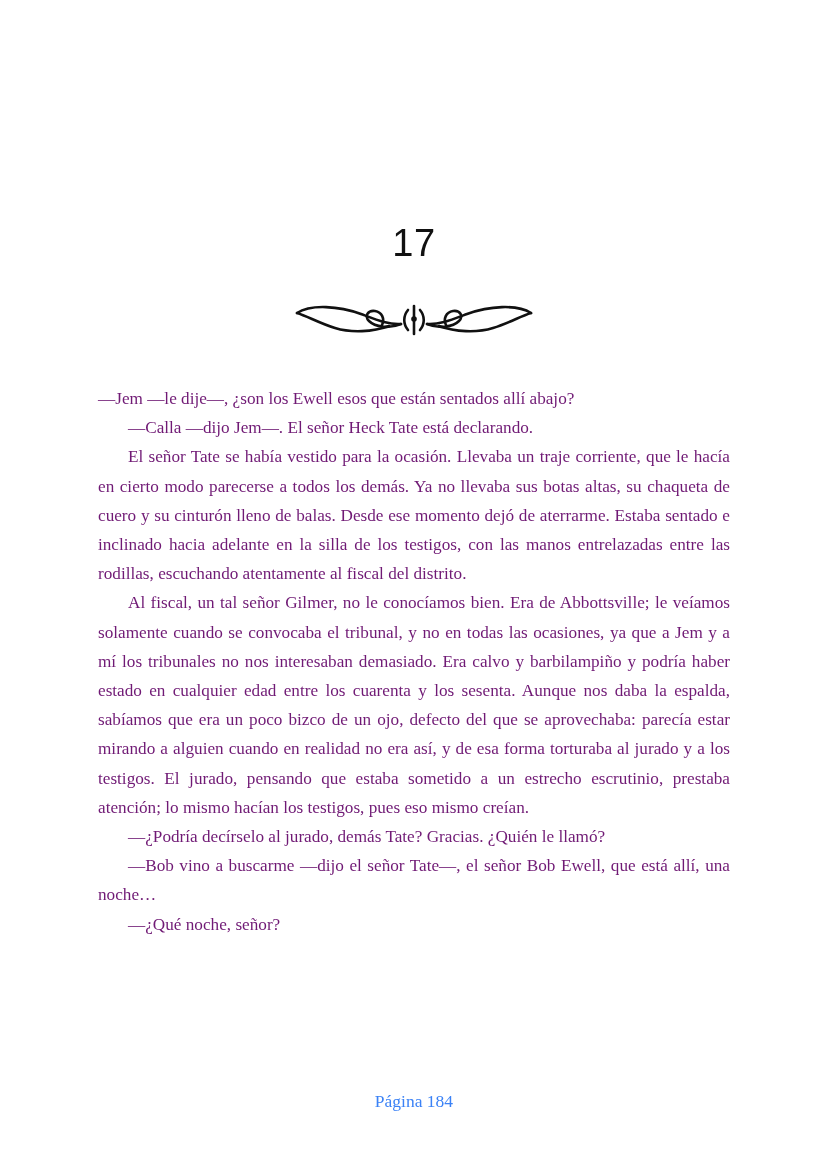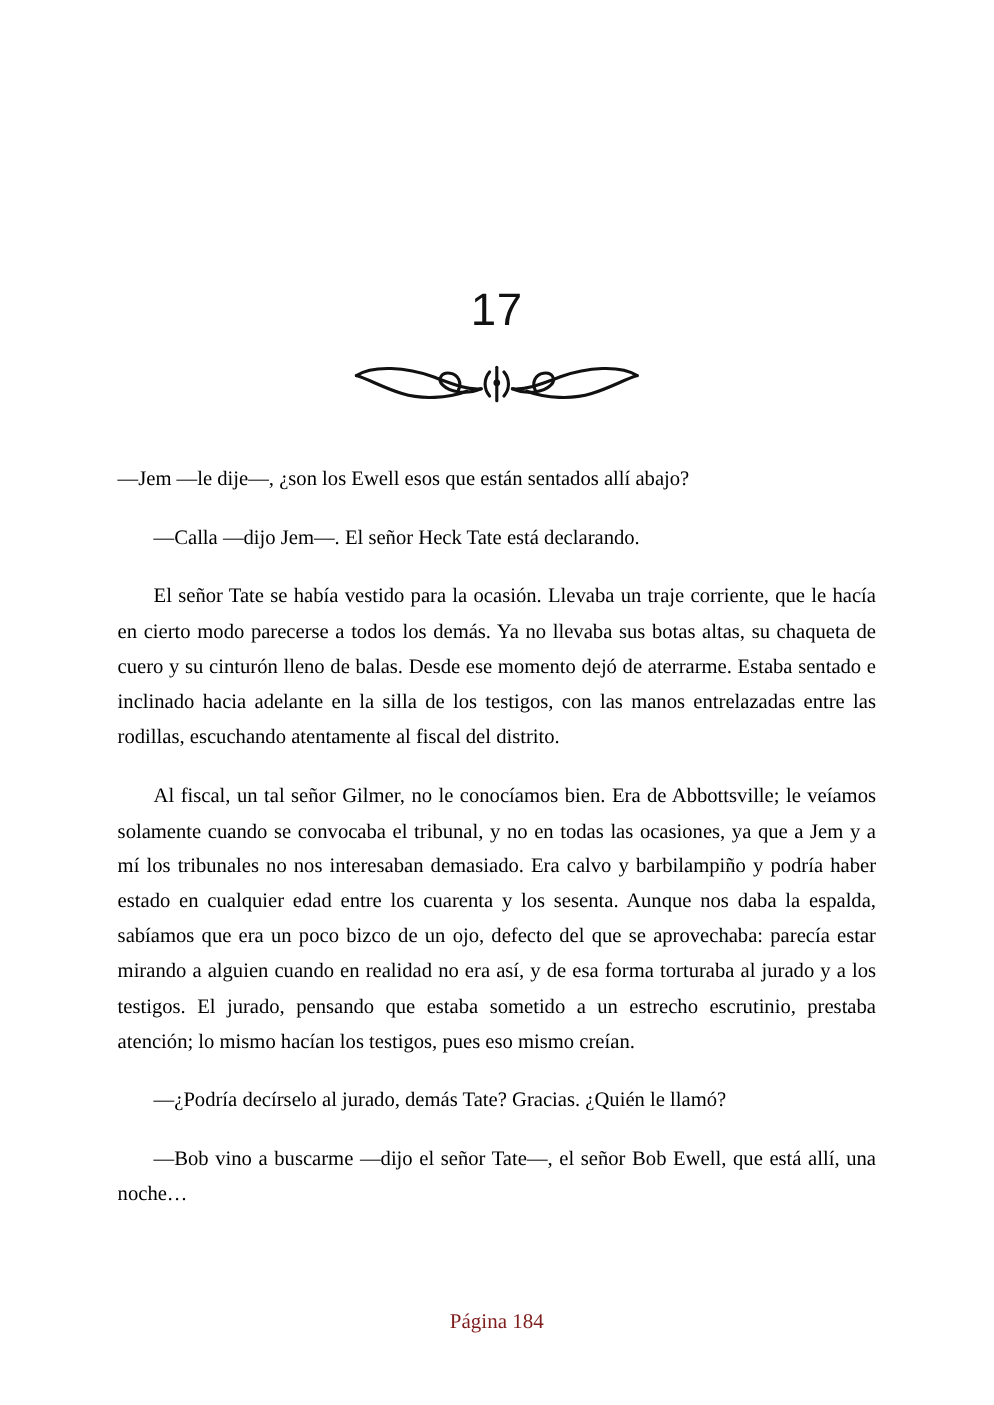--- a/index.html
+++ b/index.html
@@ -25,21 +25,20 @@
     position: absolute;
     top: 222px;
     left: 0;
     width: 828px;
     text-align: center;
     font-size: 38px;
     font-family: "Liberation Sans", sans-serif;
     font-weight: 400;
     letter-spacing: 0.5px;
     color: #111111;
-    margin-top: 16px;
   }
   .ornament {
     position: absolute;
     top: 296px;
     left: 0;
     width: 828px;
     text-align: center;
     line-height: 0;
   }
   .ornament svg {
@@ -47,43 +46,42 @@
   }
   .body-text {
     position: absolute;
     top: 384px;
     left: 98px;
     width: 632px;
     font-size: 17.2px;
     line-height: 29.2px;
     text-align: justify;
     text-justify: inter-word;
-    color: #000000;
+    color: #701a75;
     -webkit-hyphens: none;
     hyphens: none;
   }
   .body-text p {
     margin: 0;
     text-indent: 0;
   }
   .body-text p.indent {
     text-indent: 30px;
-    margin-top: 20px;
   }
   .body-text p:last-child {
     text-align: justify;
   }
   .footer {
     position: absolute;
     top: 1091px;
     left: 0;
     width: 828px;
     text-align: center;
     font-size: 17.5px;
-    color: #7f1d1d;
+    color: #3b82f6;
   }
 </style>
 </head>
 <body>
 
 <div class="page">
 
   <div class="chapter-number">17</div>
 
   <div class="ornament">
@@ -103,17 +101,18 @@
     </svg>
   </div>
 
   <div class="body-text">
     <p class="">—Jem —le dije—, ¿son los Ewell esos que están sentados allí abajo?</p>
     <p class="indent">—Calla —dijo Jem—. El señor Heck Tate está declarando.</p>
     <p class="indent">El señor Tate se había vestido para la ocasión. Llevaba un traje corriente, que le hacía en cierto modo parecerse a todos los demás. Ya no llevaba sus botas altas, su chaqueta de cuero y su cinturón lleno de balas. Desde ese momento dejó de aterrarme. Estaba sentado e inclinado hacia adelante en la silla de los testigos, con las manos entrelazadas entre las rodillas, escuchando atentamente al fiscal del distrito.</p>
     <p class="indent">Al fiscal, un tal señor Gilmer, no le conocíamos bien. Era de Abbottsville; le veíamos solamente cuando se convocaba el tribunal, y no en todas las ocasiones, ya que a Jem y a mí los tribunales no nos interesaban demasiado. Era calvo y barbilampiño y podría haber estado en cualquier edad entre los cuarenta y los sesenta. Aunque nos daba la espalda, sabíamos que era un poco bizco de un ojo, defecto del que se aprovechaba: parecía estar mirando a alguien cuando en realidad no era así, y de esa forma torturaba al jurado y a los testigos. El jurado, pensando que estaba sometido a un estrecho escrutinio, prestaba atención; lo mismo hacían los testigos, pues eso mismo creían.</p>
     <p class="indent">—¿Podría decírselo al jurado, demás Tate? Gracias. ¿Quién le llamó?</p>
     <p class="indent">—Bob vino a buscarme —dijo el señor Tate—, el señor Bob Ewell, que está allí, una noche…</p>
+    <p class="indent">—¿Qué noche, señor?</p>
   </div>
 
   <div class="footer">Página 184</div>
 
 </div>
 
 </body></html>

